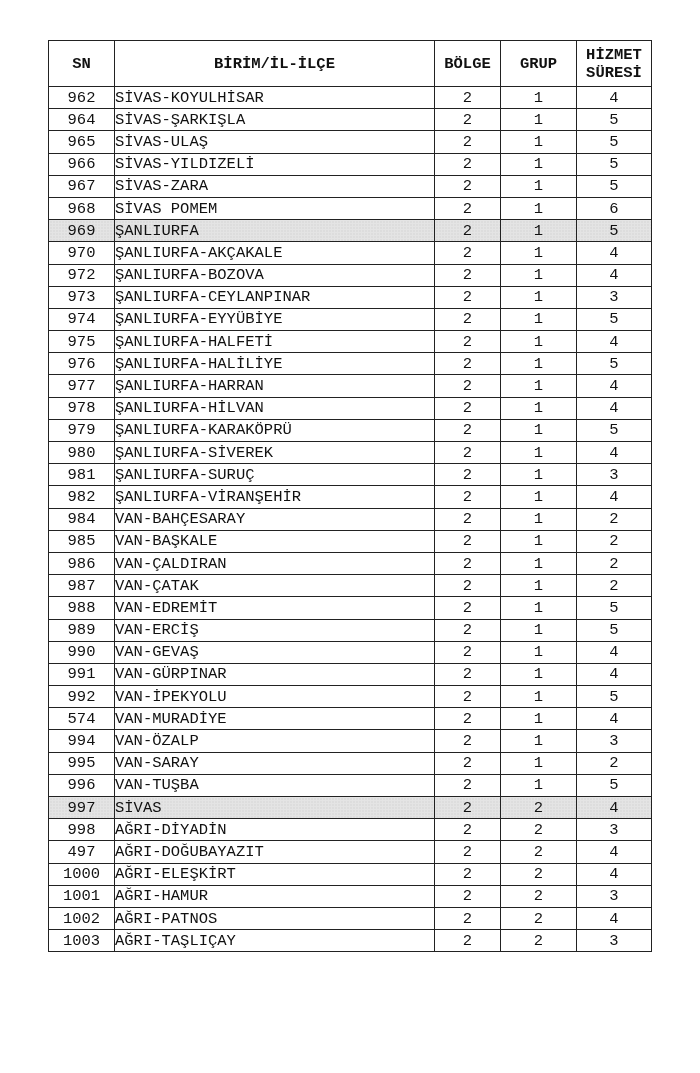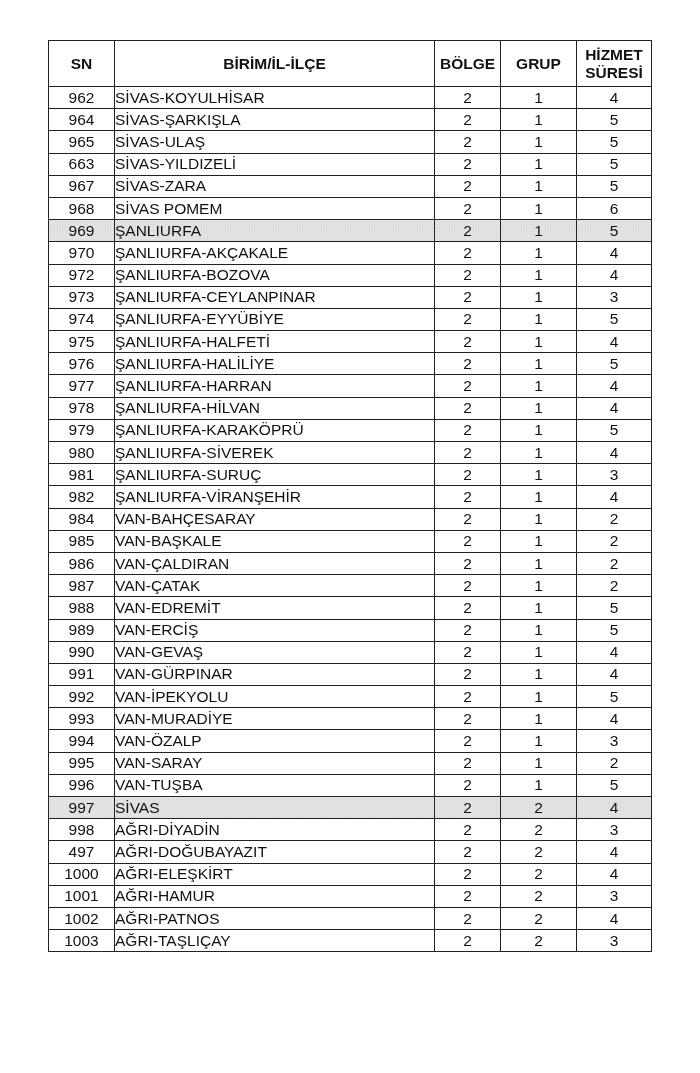--- a/index.html
+++ b/index.html
@@ -1,20 +1,20 @@
 <!DOCTYPE html>
 <html><head>
 <meta charset="utf-8">
 <style>
   html, body { margin: 0; padding: 0; background: #ffffff; }
   body { width: 700px; height: 1073px; position: relative; overflow: hidden; }
   table.doc {
     position: absolute; left: 48px; top: 40px;
     width: 603px; border-collapse: collapse; table-layout: fixed;
-    font-family: Liberation Sans, sans-serif; color: #111;
+    font-family: Liberation Mono, monospace; color: #111;
   }
   table.doc td, table.doc th {
     border: 1.3px solid #222; padding: 0; height: 21.2px;
     font-size: 15.5px; line-height: 20px; overflow: hidden; white-space: nowrap;
   }
   table.doc th { font-weight: bold; height: 45px; text-align: center; font-size: 15.5px; line-height: 18px; }
   col.c-sn { width: 66px; }
   col.c-name { width: 320px; }
   col.c-bolge { width: 66px; }
   col.c-grup { width: 76px; }
@@ -67,21 +67,21 @@
         <td class="num">5</td>
       </tr>
       <tr>
         <td class="sn">965</td>
         <td class="name">SİVAS-ULAŞ</td>
         <td class="num">2</td>
         <td class="num">1</td>
         <td class="num">5</td>
       </tr>
       <tr>
-        <td class="sn">663</td>
+        <td class="sn">966</td>
         <td class="name">SİVAS-YILDIZELİ</td>
         <td class="num">2</td>
         <td class="num">1</td>
         <td class="num">5</td>
       </tr>
       <tr>
         <td class="sn">967</td>
         <td class="name">SİVAS-ZARA</td>
         <td class="num">2</td>
         <td class="num">1</td>
@@ -242,21 +242,21 @@
         <td class="num">4</td>
       </tr>
       <tr>
         <td class="sn">992</td>
         <td class="name">VAN-İPEKYOLU</td>
         <td class="num">2</td>
         <td class="num">1</td>
         <td class="num">5</td>
       </tr>
       <tr>
-        <td class="sn">993</td>
+        <td class="sn">574</td>
         <td class="name">VAN-MURADİYE</td>
         <td class="num">2</td>
         <td class="num">1</td>
         <td class="num">4</td>
       </tr>
       <tr>
         <td class="sn">994</td>
         <td class="name">VAN-ÖZALP</td>
         <td class="num">2</td>
         <td class="num">1</td>

